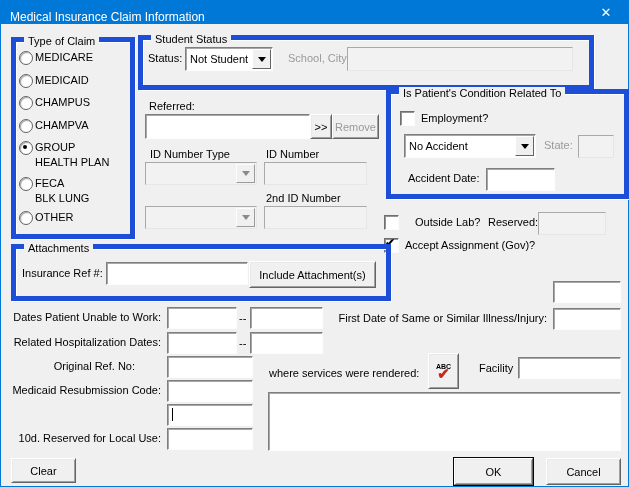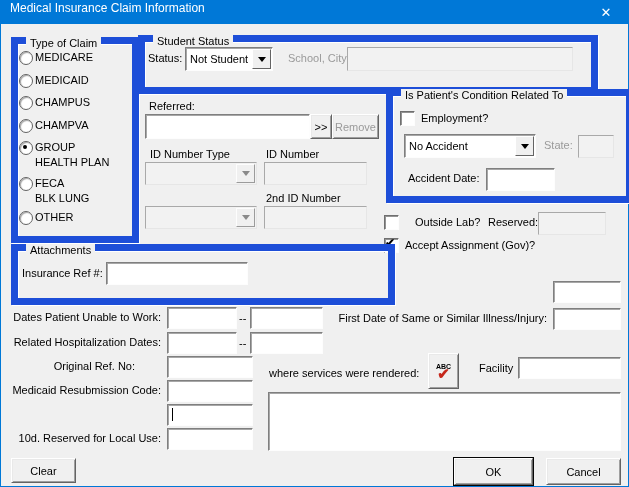--- a/index.html
+++ b/index.html
@@ -1,26 +1,26 @@
 <!DOCTYPE html>
 <html><head>
 <meta charset="utf-8">
 <style>
   html,body{margin:0;padding:0}
   body{width:629px;height:487px;position:relative;overflow:hidden;
        font-family:"Liberation Sans",sans-serif;font-size:11px;color:#000;background:#fff}
   .win{position:absolute;inset:0;background:#f0f0f0;border:1px solid #0078d7}
   .titlebar{position:absolute;left:0;top:0;width:627px;height:23px;background:#0078d7;color:#fff;
-            display:flex;align-items:flex-start}
+            display:flex;align-items:flex-end}
   .title{padding-left:9px;font-size:12px;white-space:nowrap}
   .closebtn{position:absolute;right:5px;top:0;width:34px;height:23px;display:flex;align-items:center;
             justify-content:center;color:#fff;font-size:13px;cursor:default}
   .lbl{position:absolute;white-space:nowrap;line-height:13px}
   .gray{color:#9a9a9a}
-  .gb{position:absolute;border:7px solid #1d4ed8;box-shadow:inset 1px 1px 0 #fff,1px 1px 0 #fff}
+  .gb{position:absolute;border:5px solid #1d4ed8;box-shadow:inset 1px 1px 0 #fff,1px 1px 0 #fff}
   .leg{position:absolute;top:-7px;left:8px;background:#f0f0f0;padding:0 4px;line-height:13px;white-space:nowrap}
   .tb{position:absolute;background:#fff;border:1px solid;border-color:#7f7f7f #fdfdfd #fdfdfd #7f7f7f;
       box-shadow:inset 1px 1px 0 rgba(60,60,60,.45)}
   .tb.dis{background:#f2f2f2;border-color:#a9a9a9 #e6e6e6 #e6e6e6 #a9a9a9;box-shadow:none}
   .tb .val{position:absolute;left:4px;top:50%;transform:translateY(-50%);white-space:nowrap}
   .btn{position:absolute;background:#f0f0f0;border:1px solid;border-color:#fff #646464 #646464 #fff;
        box-shadow:inset 1px 1px 0 #e9e9e9,inset -1px -1px 0 #9f9f9f;
        display:flex;align-items:center;justify-content:center;line-height:12px}
   .btn.default{box-shadow:inset 1px 1px 0 #e9e9e9,inset -1px -1px 0 #9f9f9f,0 0 0 1px #050505}
   .combo{position:absolute;background:#fff;border:1px solid;border-color:#7f7f7f #fdfdfd #fdfdfd #7f7f7f;
@@ -151,20 +151,23 @@
   </span>
   <span class="lbl" style="left:404px;top:238px">Accept Assignment (Gov)?</span>
 
   <div class="gb" style="left:10px;top:243px;width:370px;height:47px">
     <span class="leg">Attachments</span>
   </div>
   <span class="lbl" style="left:21px;top:266px">Insurance Ref #:</span>
   <div class="tb" style="left:105px;top:261px;width:140px;height:21px">
     <span class="val"></span>
   </div>
+  <div class="btn" style="left:248px;top:260px;width:125px;height:25px">
+    <span>Include Attachment(s)</span>
+  </div>
 
   <div class="tb" style="left:552px;top:280px;width:66px;height:20px">
     <span class="val"></span>
   </div>
   <span class="lbl" style="right:81px;top:311px">First Date of Same or Similar Illness/Injury:</span>
   <div class="tb" style="left:552px;top:307px;width:66px;height:20px">
     <span class="val"></span>
   </div>
 
   <span class="lbl" style="right:467px;top:310px">Dates Patient Unable to Work:</span>

